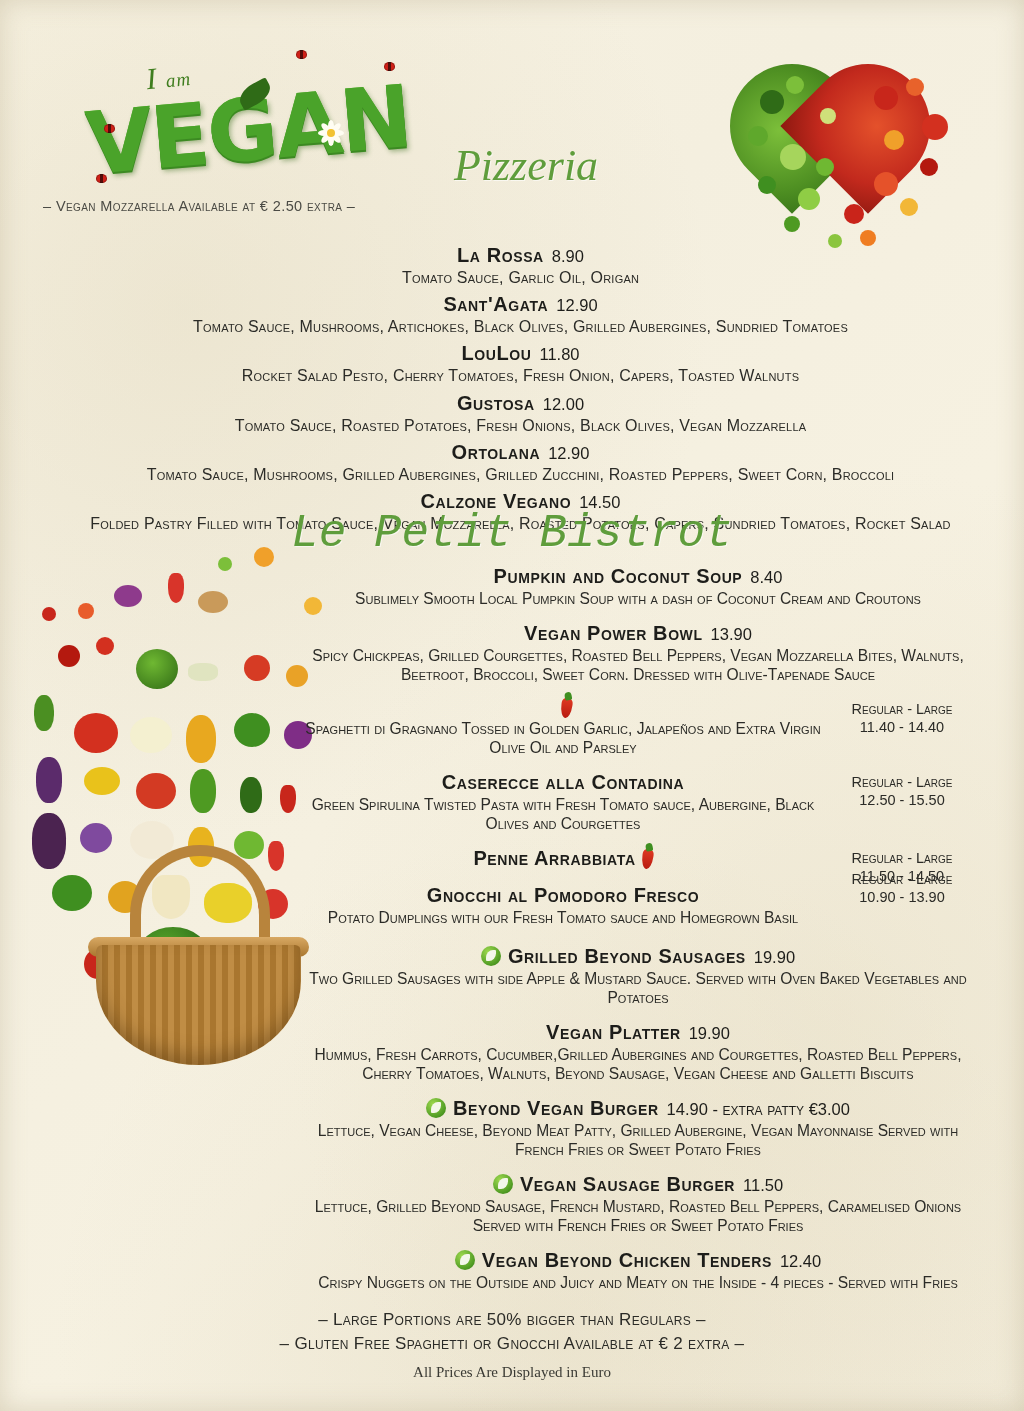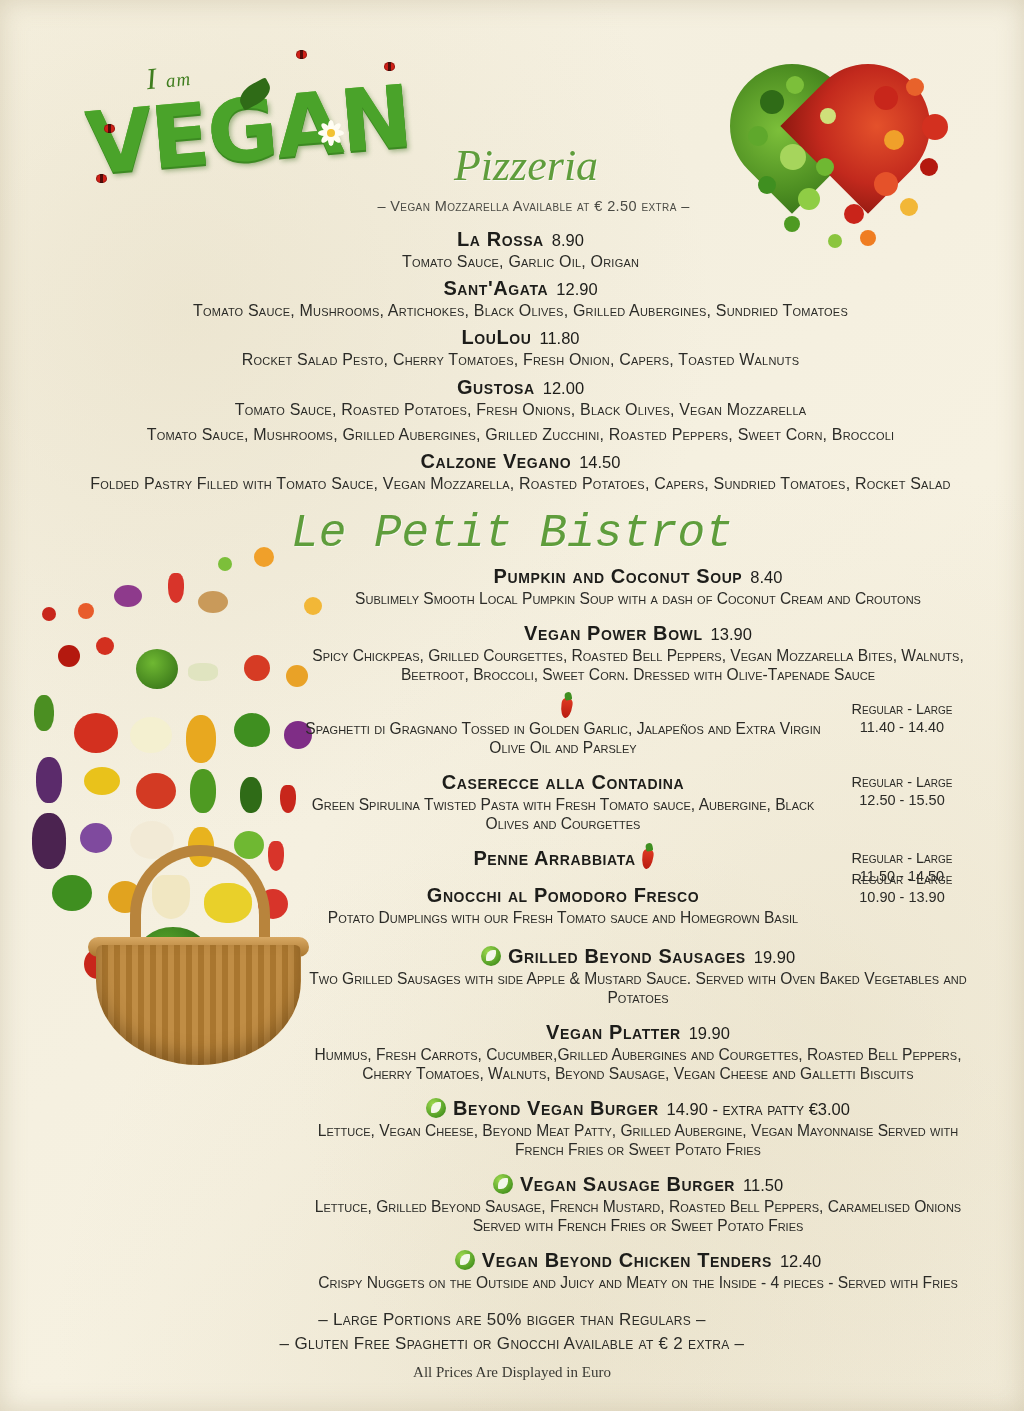--- a/index.html
+++ b/index.html
@@ -166,38 +166,39 @@
   }
   #pizzeria-title {
     position: absolute;
     left: 0; right: 0;
     top: 140px;
     font-size: 44px;
     font-style: italic;
     padding-left: 28px;
   }
   .note {
-    text-align: center;
+    text-align: left;
     font-family: "Liberation Sans", sans-serif;
     font-size: 14.5px;
     letter-spacing: 0.4px;
     color: #4a4a44;
     font-variant: small-caps;
     margin-left: 43px;
   }
   #pizzeria-note {
     position: absolute;
     left: 0; right: 0;
     top: 198px;
   }
 
   .menu-block {
     position: absolute;
     left: 60px;
     right: 43px;
+    margin-top: 16px;
   }
   .item {
     text-align: center;
     margin-bottom: 6px;
   }
   .item-name {
     font-family: "Liberation Sans", sans-serif;
     font-variant: small-caps;
     font-weight: bold;
     font-size: 20px;
@@ -453,20 +454,23 @@
     </div>
 
     <div class="item">
       <div>
         <span class="item-name">Gustosa</span><span class="item-price">12.00</span>
       </div>
       <div class="item-desc">Tomato Sauce, Roasted Potatoes, Fresh Onions, Black Olives, Vegan Mozzarella</div>
     </div>
 
     <div class="item">
+      <div>
+        <span class="item-name">Ortolana</span><span class="item-price">12.90</span>
+      </div>
       <div class="item-desc">Tomato Sauce, Mushrooms, Grilled Aubergines, Grilled Zucchini, Roasted Peppers, Sweet Corn, Broccoli</div>
     </div>
 
     <div class="item">
       <div>
         <span class="item-name">Calzone Vegano</span><span class="item-price">14.50</span>
       </div>
       <div class="item-desc">Folded Pastry Filled with Tomato Sauce, Vegan Mozzarella, Roasted Potatoes, Capers, Sundried Tomatoes, Rocket Salad</div>
     </div>
 

